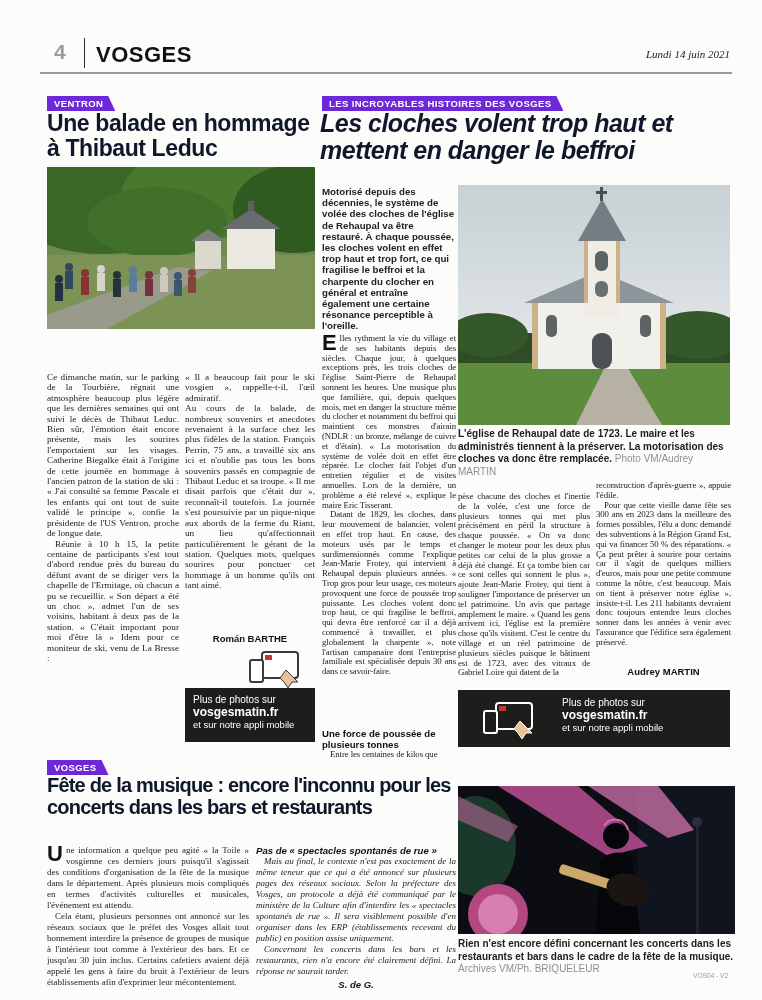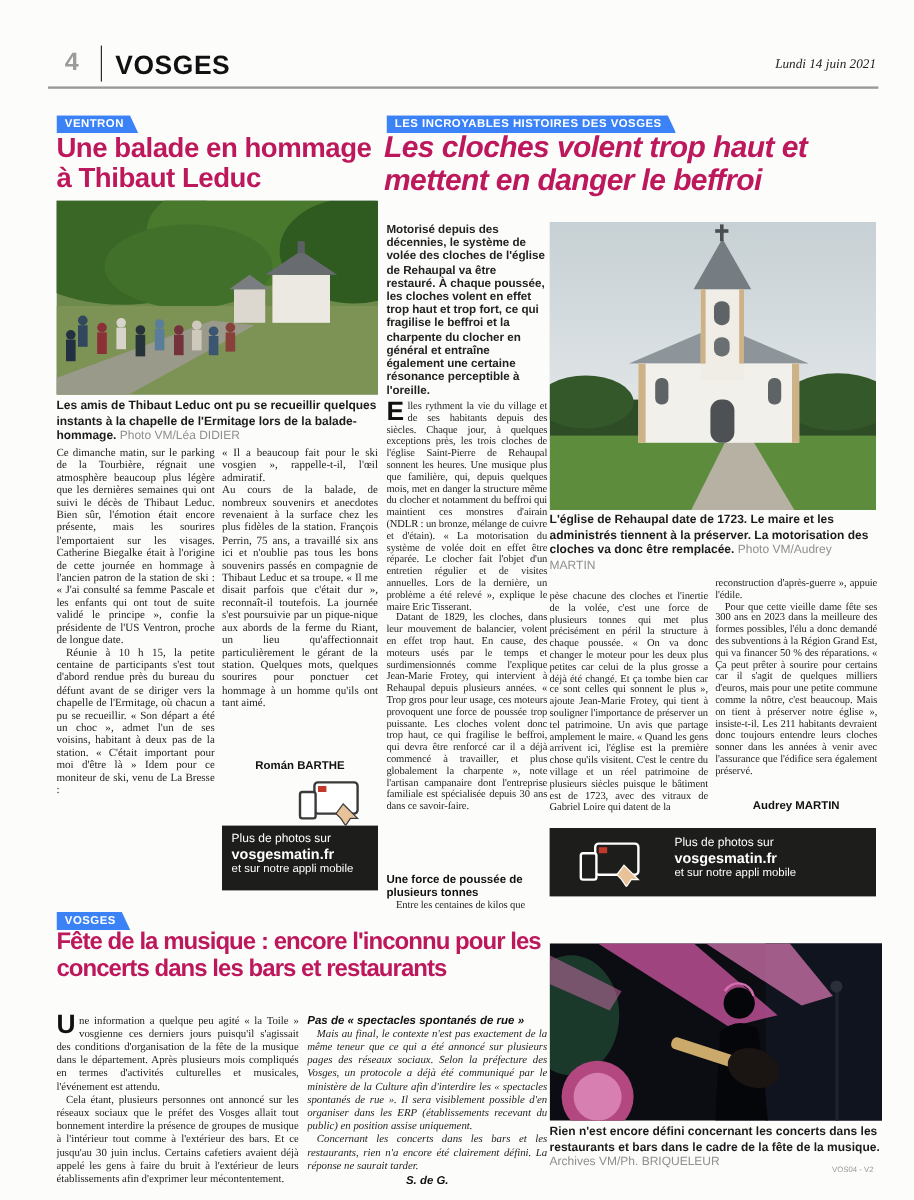--- a/index.html
+++ b/index.html
@@ -6,25 +6,25 @@
   .page{position:relative;width:762px;height:1000px;margin:0 auto;background:#fcfcfb;
         font-family:"Liberation Sans",sans-serif;color:#1a1a1a;overflow:hidden;}
   .abs{position:absolute;}
   
   .pagenum{font-size:21px;font-weight:700;color:#9b9b9b;}
   .hdr-divider{width:1px;height:30px;background:#2a2a2a;}
   .section-title{font-size:22px;font-weight:800;letter-spacing:.5px;color:#111;}
   .hdr-date{font-style:italic;font-size:11px;color:#222;font-family:"Liberation Serif",serif;}
   .hdr-rule{height:2px;background:#9a9a9a;}
   
-  .badge{display:inline-block;background:#3b82f6;color:#fff;font-weight:700;font-size:9.5px;
+  .badge{display:inline-block;background:#6d28d9;color:#fff;font-weight:700;font-size:9.5px;
          letter-spacing:.4px;padding:2px 12px 2px 7px;
          clip-path:polygon(0 0,calc(100% - 7px) 0,100% 100%,0 100%);}
   
-  .hl{font-weight:700;color:#be185d;}
+  .hl{font-weight:700;color:#0f172a;}
   .hl1{font-size:23px;line-height:1.07;letter-spacing:-.4px;}
   .hl2{font-size:25px;line-height:1.07;letter-spacing:-.5px;}
   .hl3{font-size:20px;line-height:1.1;letter-spacing:-.8px;}
   
   .body{font-family:"Liberation Serif","DejaVu Serif",serif;text-align:justify;color:#1c1c1c;}
   .b1{font-size:9.2px;line-height:10.4px;}
   .b2{font-size:8.8px;line-height:9.8px;letter-spacing:-.1px;}
   .b3{font-size:9px;line-height:11px;}
   .body p{margin:0;text-indent:8px;}
   .body p.noindent{text-indent:0;}
@@ -110,24 +110,20 @@
         <g fill="#223041">
             <circle cx="12" cy="112" r="4"></circle>
             <rect x="8" y="116" width="8" height="18"></rect>
           </g>
         <g fill="#87403a">
             <circle cx="145" cy="106" r="4"></circle>
             <rect x="141" y="110" width="8" height="16"></rect>
           </g>
       </g>
     </svg>
-  </div>
-  <div class="abs cap" style="left:47px;top:333px;width:268px;">
-    <span>Les amis de Thibaut Leduc ont pu se recueillir quelques instants à la chapelle de l'Ermitage lors de la balade-hommage.</span>
-    <span class="credit">Photo VM/Léa DIDIER</span>
   </div>
 
   <div class="abs body b1" style="left:47px;top:372px;width:132px;height:346px;overflow:hidden;">
     <p class="noindent">Ce dimanche matin, sur le parking de la Tourbière, régnait une atmosphère beaucoup plus légère que les dernières semaines qui ont suivi le décès de Thibaut Leduc. Bien sûr, l'émotion était encore présente, mais les sourires l'emportaient sur les visages. Catherine Biegalke était à l'origine de cette journée en hommage à l'ancien patron de la station de ski : « J'ai consulté sa femme Pascale et les enfants qui ont tout de suite validé le principe », confie la présidente de l'US Ventron, proche de longue date.</p>
     <p>Réunie à 10 h 15, la petite centaine de participants s'est tout d'abord rendue près du bureau du défunt avant de se diriger vers la chapelle de l'Ermitage, où chacun a pu se recueillir. « Son départ a été un choc », admet l'un de ses voisins, habitant à deux pas de la station. « C'était important pour moi d'être là » Idem pour ce moniteur de ski, venu de La Bresse :</p>
   </div>
   <div class="abs body b1" style="left:185px;top:372px;width:130px;height:258px;overflow:hidden;">
     <p class="noindent">« Il a beaucoup fait pour le ski vosgien », rappelle-t-il, l'œil admiratif.</p>
     <p class="noindent">Au cours de la balade, de nombreux souvenirs et anecdotes revenaient à la surface chez les plus fidèles de la station. François Perrin, 75 ans, a travaillé six ans ici et n'oublie pas tous les bons souvenirs passés en compagnie de Thibaut Leduc et sa troupe. « Il me disait parfois que c'était dur », reconnaît-il toutefois. La journée s'est poursuivie par un pique-nique aux abords de la ferme du Riant, un lieu qu'affectionnait particulièrement le gérant de la station. Quelques mots, quelques sourires pour ponctuer cet hommage à un homme qu'ils ont tant aimé.</p>
   </div>

